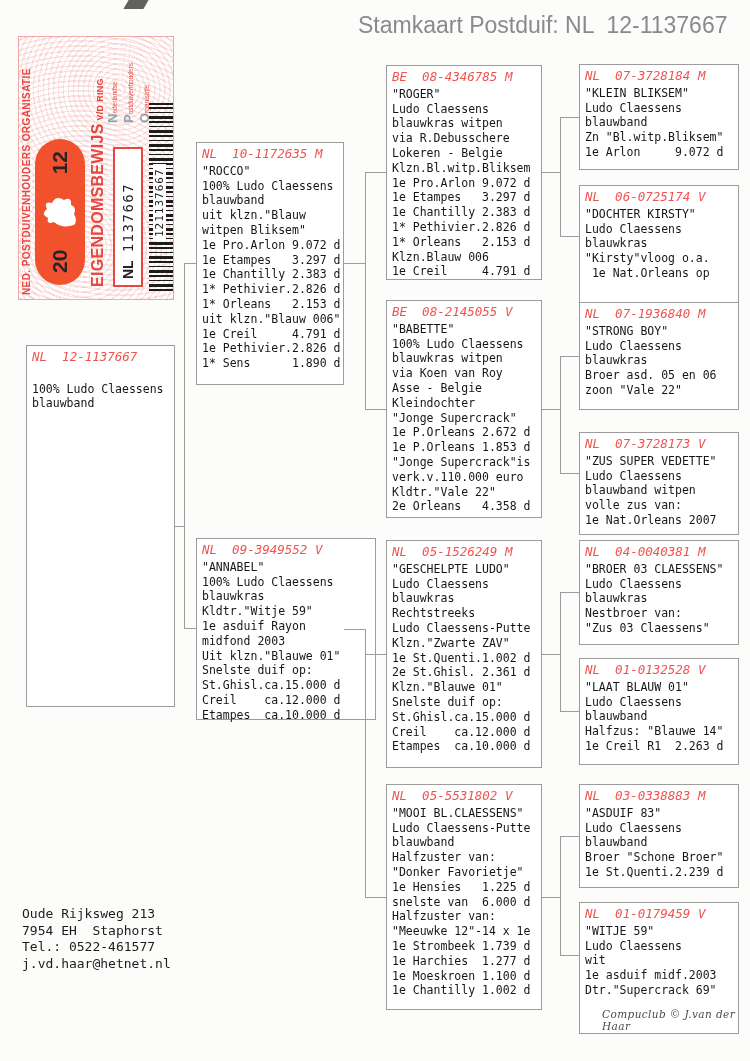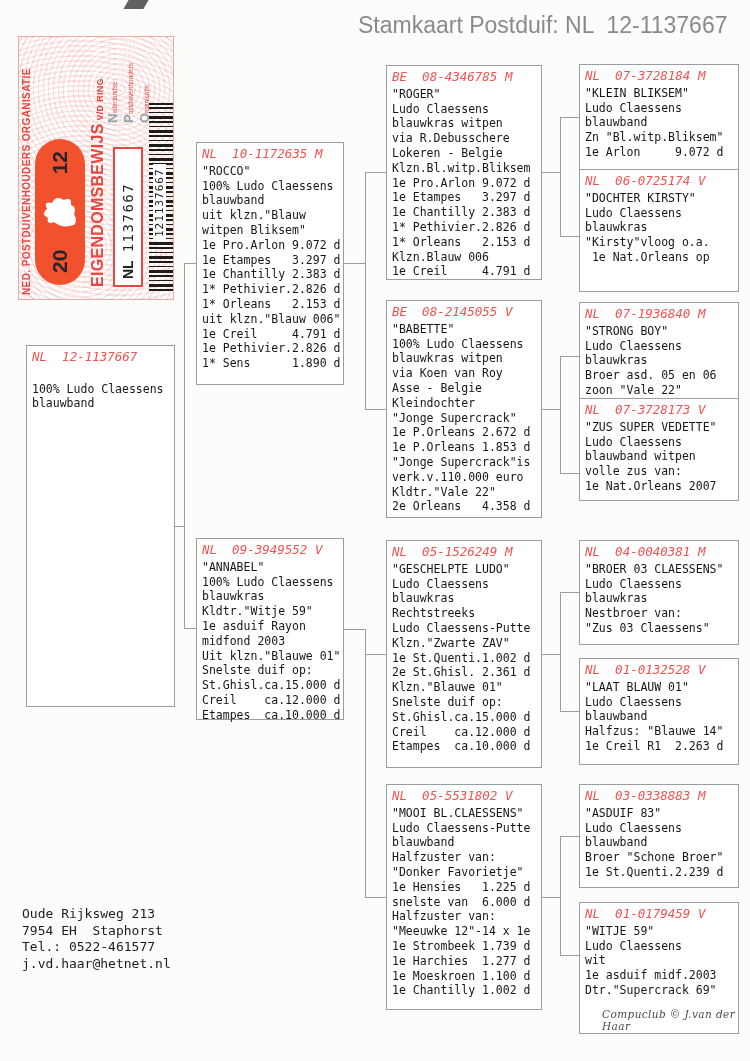--- a/index.html
+++ b/index.html
@@ -122,21 +122,21 @@
         <div>1e Etampes   3.297 d</div>
         <div>1e Chantilly 2.383 d</div>
         <div>1* Pethivier.2.826 d</div>
         <div>1* Orleans   2.153 d</div>
         <div>uit klzn."Blauw 006"</div>
         <div>1e Creil     4.791 d</div>
         <div>1e Pethivier.2.826 d</div>
         <div>1* Sens      1.890 d</div>
       </div>
   </div>
-  <div class="bx" style="left:182px;top:538px;width:148px;height:182px">
+  <div class="bx" style="left:182px;top:538px;width:180px;height:182px">
     <div class="bh">NL  09-3949552 V</div>
     <div class="blines">
         <div>"ANNABEL"</div>
         <div>100% Ludo Claessens</div>
         <div>blauwkras</div>
         <div>Kldtr."Witje 59"</div>
         <div>1e asduif Rayon</div>
         <div>midfond 2003</div>
         <div>Uit klzn."Blauwe 01"</div>
         <div>Snelste duif op:</div>
@@ -222,41 +222,41 @@
   <div class="bx" style="left:565px;top:64px;width:160px;height:106px">
     <div class="bh">NL  07-3728184 M</div>
     <div class="blines">
         <div>"KLEIN BLIKSEM"</div>
         <div>Ludo Claessens</div>
         <div>blauwband</div>
         <div>Zn "Bl.witp.Bliksem"</div>
         <div>1e Arlon     9.072 d</div>
       </div>
   </div>
-  <div class="bx" style="left:565px;top:169px;width:160px;height:123px">
+  <div class="bx" style="left:565px;top:185px;width:160px;height:123px">
     <div class="bh">NL  06-0725174 V</div>
     <div class="blines">
         <div>"DOCHTER KIRSTY"</div>
         <div>Ludo Claessens</div>
         <div>blauwkras</div>
         <div>"Kirsty"vloog o.a.</div>
         <div> 1e Nat.Orleans op</div>
       </div>
   </div>
   <div class="bx" style="left:565px;top:302px;width:160px;height:108px">
     <div class="bh">NL  07-1936840 M</div>
     <div class="blines">
         <div>"STRONG BOY"</div>
         <div>Ludo Claessens</div>
         <div>blauwkras</div>
         <div>Broer asd. 05 en 06</div>
         <div>zoon "Vale 22"</div>
       </div>
   </div>
-  <div class="bx" style="left:565px;top:398px;width:160px;height:103px">
+  <div class="bx" style="left:565px;top:432px;width:160px;height:103px">
     <div class="bh">NL  07-3728173 V</div>
     <div class="blines">
         <div>"ZUS SUPER VEDETTE"</div>
         <div>Ludo Claessens</div>
         <div>blauwband witpen</div>
         <div>volle zus van:</div>
         <div>1e Nat.Orleans 2007</div>
       </div>
   </div>
   <div class="bx" style="left:565px;top:540px;width:160px;height:105px">

